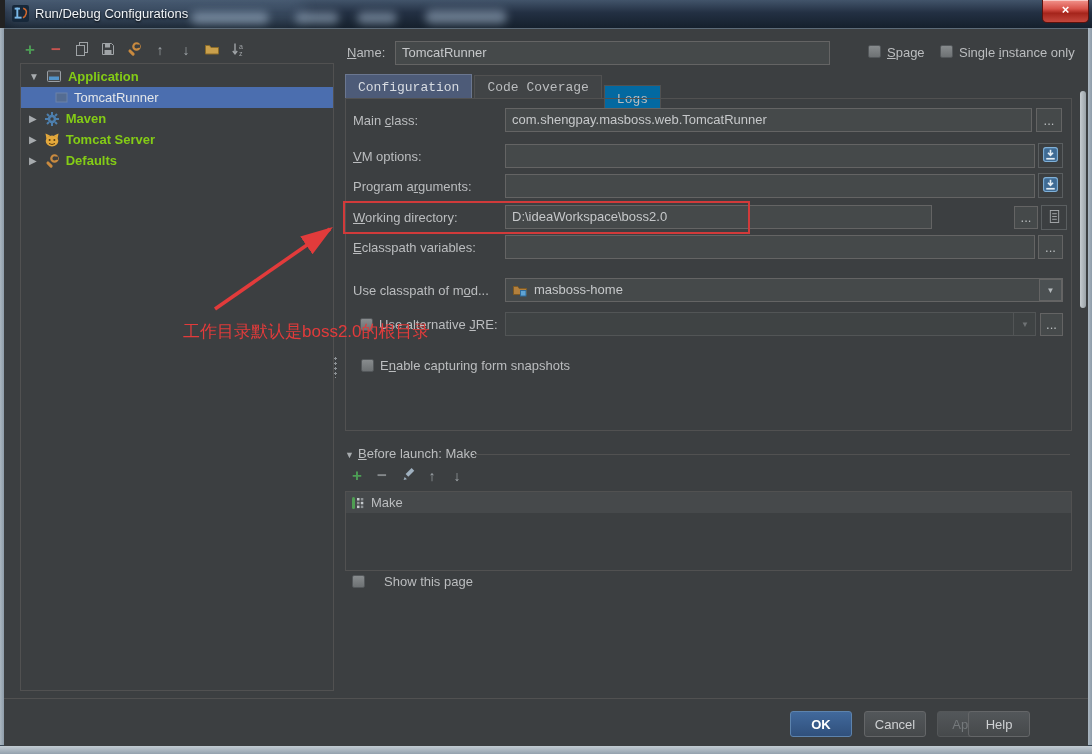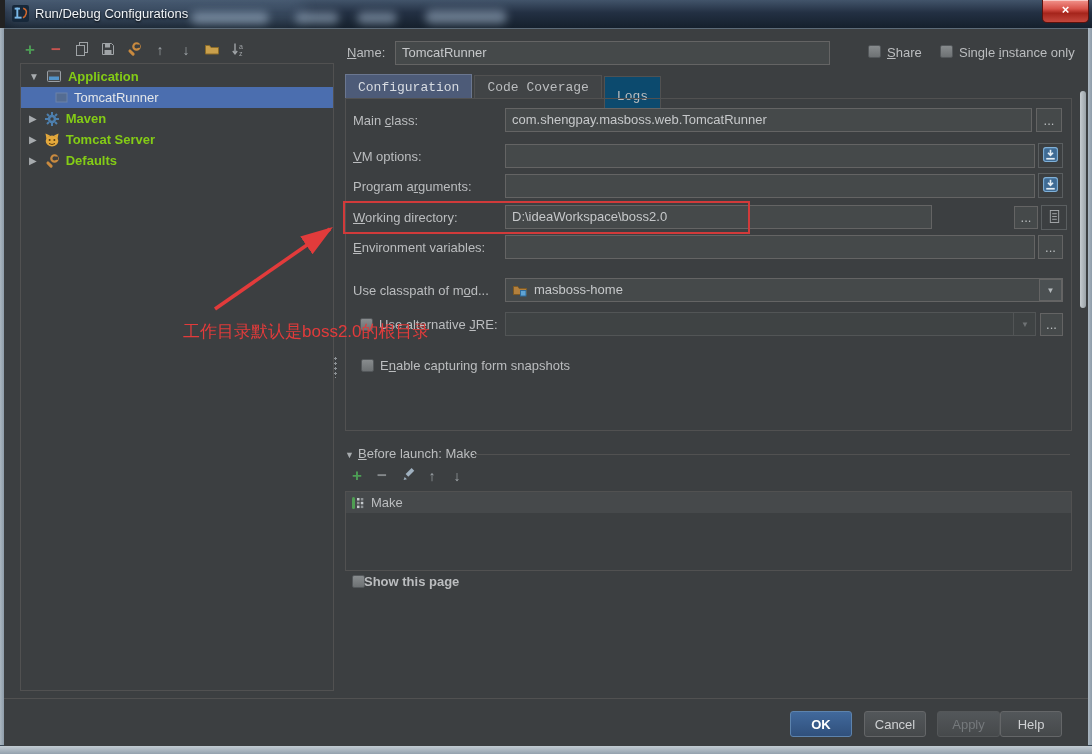--- a/index.html
+++ b/index.html
@@ -195,32 +195,32 @@
           </span>
         <span class="txt bold">Defaults</span>
       </div>
     </div>
 
     <div class="abs dots" style="left:329px;top:327px;"></div>
 
     <span class="abs lbl" style="left:343px;top:16px;"><span></span><span class="u">N</span><span>ame:</span></span>
     <div class="abs field" style="left:391px;top:12px;width:435px;height:24px;"><span>TomcatRunner</span></div>
     <div class="abs cb" style="left:864px;top:16px;"></div>
-    <span class="abs lbl" style="left:883px;top:16px;"><span></span><span class="u">S</span><span>hare</span></span>
+    <span class="abs lbl" style="left:883px;top:16px;"><span></span><span class="u">S</span><span>page</span></span>
     <div class="abs cb" style="left:936px;top:16px;"></div>
     <span class="abs lbl" style="left:955px;top:16px;"><span>Single </span><span class="u">i</span><span>nstance only</span></span>
 
     <div class="abs" style="left:341px;top:45px;display:flex;font-family:Liberation Mono, monospace;">
       <div style="height:24px;padding:0 12px;display:flex;align-items:center;background:#4d5b78;border:1px solid #6b7790;border-bottom:none;color:#d8dce2;">
           <span>Configuration</span>
         </div>
       <div style="height:23px;margin-top:1px;padding:0 12px;display:flex;align-items:center;background:#414446;border:1px solid #515151;border-bottom:none;margin-left:2px;">
           <span>Code Coverage</span>
         </div>
-      <div style="height:23px;margin-top:2px;padding:8px 12px;display:flex;align-items:center;background:#0c4a6e;border:1px solid #515151;border-bottom:none;margin-left:2px;">
+      <div style="height:23px;margin-top:11px;padding:2px 12px;display:flex;align-items:center;background:#0369a1;border:1px solid #515151;border-bottom:none;margin-left:2px;">
           <span>Logs</span>
         </div>
     </div>
 
     <div class="abs panel" style="left:341px;top:69px;width:725px;height:331px;"></div>
 
     <span class="abs lbl" style="left:349px;top:84px;"><span>Main </span><span class="u">c</span><span>lass:</span></span>
     <div class="abs field" style="left:501px;top:79px;width:527px;height:24px;"><span>com.shengpay.masboss.web.TomcatRunner</span></div>
     <div class="abs sqbtn" style="left:1032px;top:79px;width:26px;height:24px;">
         <span>...</span>
@@ -253,21 +253,21 @@
       </div>
     <div class="abs sqbtn" style="left:1037px;top:176px;width:26px;height:25px;background:#3c3f41;border-color:#5a5e60;">
         <span><svg width="13" height="15" viewBox="0 0 14 16">
             <rect x="2.5" y="1.5" width="9" height="13" fill="none" stroke="#a7abae"></rect>
             <line x1="4.5" y1="5" x2="9.5" y2="5" stroke="#a7abae"></line>
             <line x1="4.5" y1="8" x2="9.5" y2="8" stroke="#a7abae"></line>
             <line x1="4.5" y1="11" x2="9.5" y2="11" stroke="#a7abae"></line>
           </svg></span>
       </div>
 
-    <span class="abs lbl" style="left:349px;top:211px;"><span></span><span class="u">E</span><span>nvironment variables:</span></span>
+    <span class="abs lbl" style="left:349px;top:211px;"><span></span><span class="u">E</span><span>classpath variables:</span></span>
     <div class="abs field" style="left:501px;top:206px;width:530px;height:24px;"><span></span></div>
     <div class="abs sqbtn" style="left:1034px;top:206px;width:25px;height:24px;">
         <span>...</span>
       </div>
 
     <span class="abs lbl" style="left:349px;top:254px;"><span>Use classpath of m</span><span class="u">o</span><span>d...</span></span>
     <div class="abs field" style="left:501px;top:249px;width:558px;height:24px;display:flex;align-items:center;">
       <span style="display:flex;margin-right:6px;">
           <svg width="16" height="16" viewBox="0 0 16 16">
             <path d="M1.5 12.5 v-8 h4.2 l1.5 2 h7.3 v6z" fill="#b3803d" stroke="#7d5a24"></path>
@@ -329,36 +329,36 @@
               <rect x="9.8" y="5.8" width="2.5" height="2.5" fill="#c7cbce"></rect>
               <rect x="6" y="9.6" width="2.5" height="2.5" fill="#c7cbce"></rect>
               <rect x="9.8" y="9.6" width="2.5" height="2.5" fill="#8e9396"></rect>
             </svg>
           </span>
         <span style="margin-left:6px;">Make</span>
       </div>
     </div>
 
     <div class="abs cb" style="left:348px;top:546px;"></div>
-    <span class="abs" style="left:360px;top:545px;font-weight:bold;">Show this page</span>
+    <span class="abs" style="left:380px;top:545px;">Show this page</span>
 
     <div class="abs scrollthumb" style="left:1076px;top:62px;width:6px;height:217px;"></div>
 
     <div class="abs sep" style="left:0;top:669px;width:1084px;"></div>
 
     <div class="abs mbtn primary" style="left:786px;top:682px;width:60px;">
         <span>OK</span>
       </div>
     <div class="abs mbtn" style="left:860px;top:682px;width:60px;">
         <span>Cancel</span>
       </div>
     <div class="abs mbtn disabled" style="left:933px;top:682px;width:61px;">
         <span>Apply</span>
       </div>
-    <div class="abs mbtn" style="left:996px;top:682px;width:60px;">
+    <div class="abs mbtn" style="left:964px;top:682px;width:60px;">
         <span>Help</span>
       </div>
 
     <div id="red-rect" class="abs" style="left:339px;top:172px;width:403px;height:29px;"></div>
     <svg id="arrow-svg" class="abs" style="left:0;top:0;" width="1084" height="717">
       <defs>
         <marker id="ah" markerWidth="12" markerHeight="9" refX="8" refY="3" orient="auto" markerUnits="strokeWidth">
           <path d="M0,0 L9,3 L0,6 Z" fill="#e23b3b"></path>
         </marker>
       </defs>

